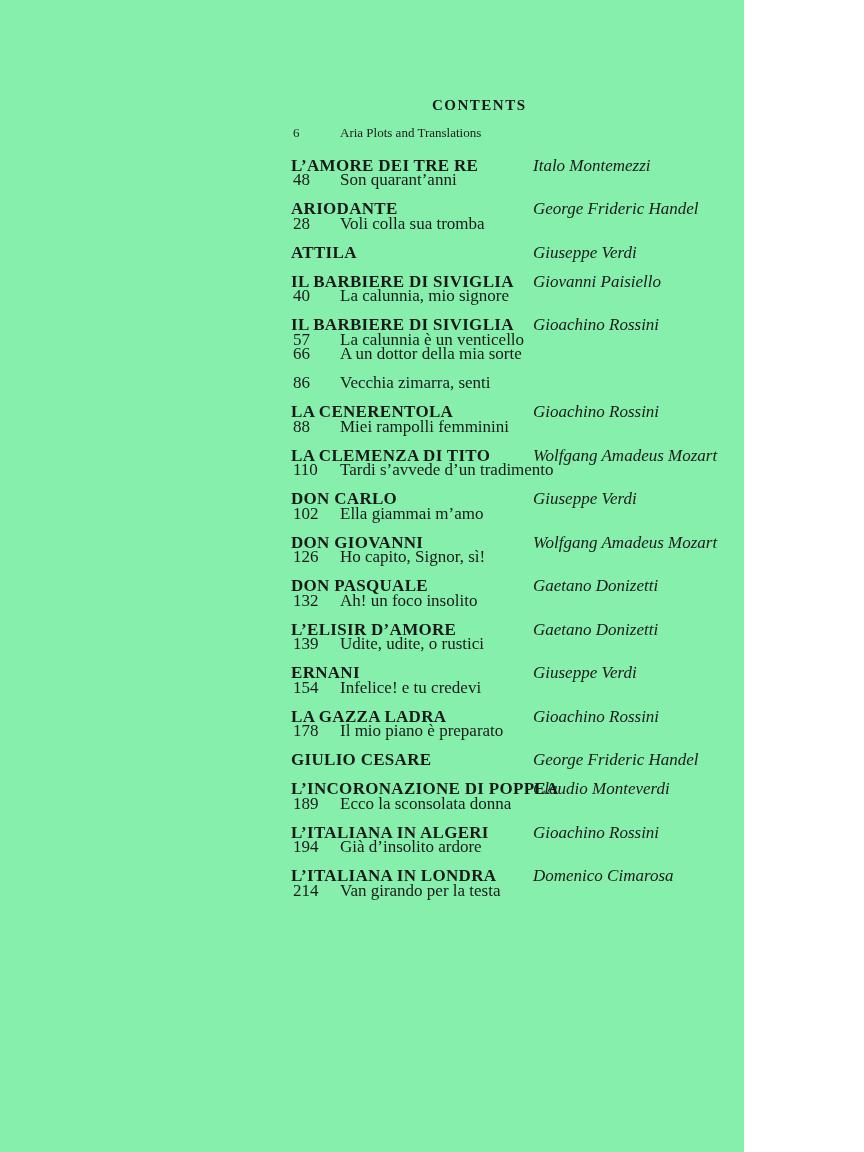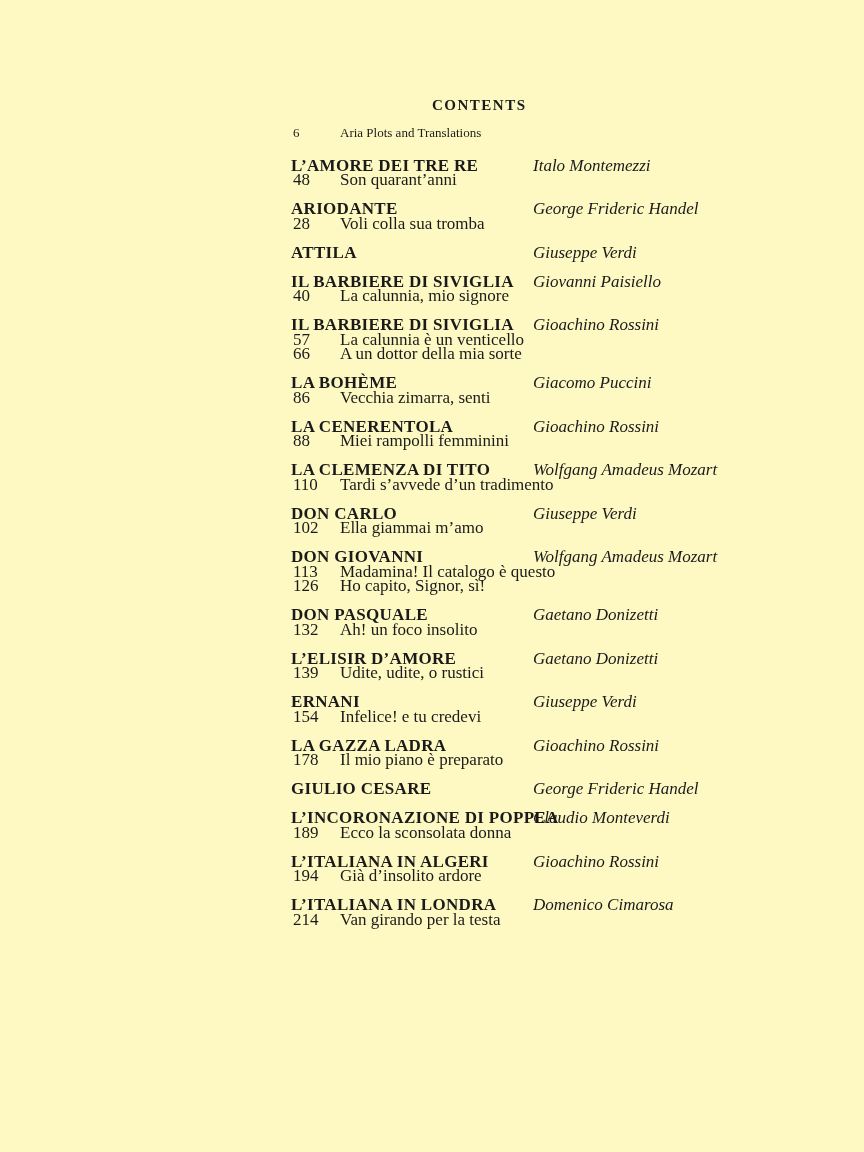--- a/index.html
+++ b/index.html
@@ -2,23 +2,23 @@
 <html><head>
 <meta charset="utf-8">
 <style>
   html, body {
     margin: 0;
     padding: 0;
     background: #ffffff;
   }
   .page {
     position: relative;
-    width: 864px;
+    width: 744px;
     height: 1152px;
-    background: #fef9c3;
+    background: #86efac;
     color: #1a1a1a;
     font-family: "Liberation Serif", "DejaVu Serif", serif;
     overflow: hidden;
     text-decoration: underline;
   }
   .content {
     position: absolute;
     left: 291px;
     top: 98px;
     width: 440px;
@@ -138,24 +138,20 @@
       <span class="num">57</span>
       <span>La calunnia è un venticello</span>
     </div>
           <div class="aria-row">
       <span class="num">66</span>
       <span>A un dottor della mia sorte</span>
     </div>
         </div>
 
   <div class="entry">
-    <div class="title-row">
-      <span class="opera-title">LA BOHÈME</span>
-      <span class="composer">Giacomo Puccini</span>
-    </div>
 
   <div class="aria-row">
       <span class="num">86</span>
       <span>Vecchia zimarra, senti</span>
     </div>
         </div>
 
   <div class="entry">
     <div class="title-row">
       <span class="opera-title">LA CENERENTOLA</span>
@@ -191,24 +187,20 @@
       <span>Ella giammai m’amo</span>
     </div>
         </div>
 
   <div class="entry">
     <div class="title-row">
       <span class="opera-title">DON GIOVANNI</span>
       <span class="composer">Wolfgang Amadeus Mozart</span>
     </div>
 
-  <div class="aria-row">
-      <span class="num">113</span>
-      <span>Madamina! Il catalogo è questo</span>
-    </div>
           <div class="aria-row">
       <span class="num">126</span>
       <span>Ho capito, Signor, sì!</span>
     </div>
         </div>
 
   <div class="entry">
     <div class="title-row">
       <span class="opera-title">DON PASQUALE</span>
       <span class="composer">Gaetano Donizetti</span>

